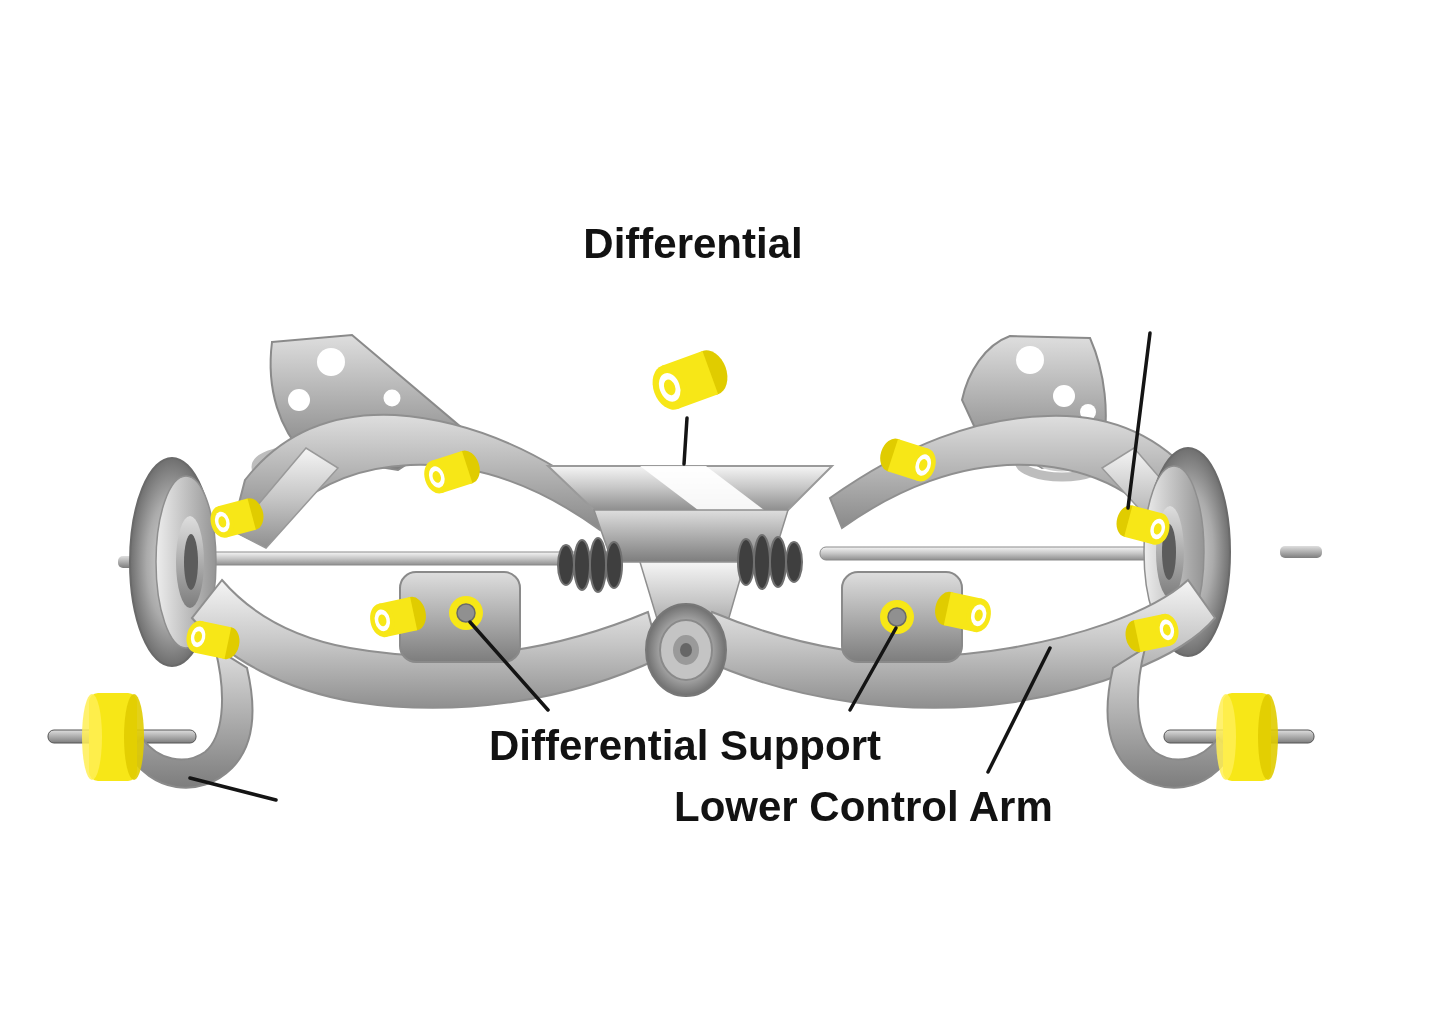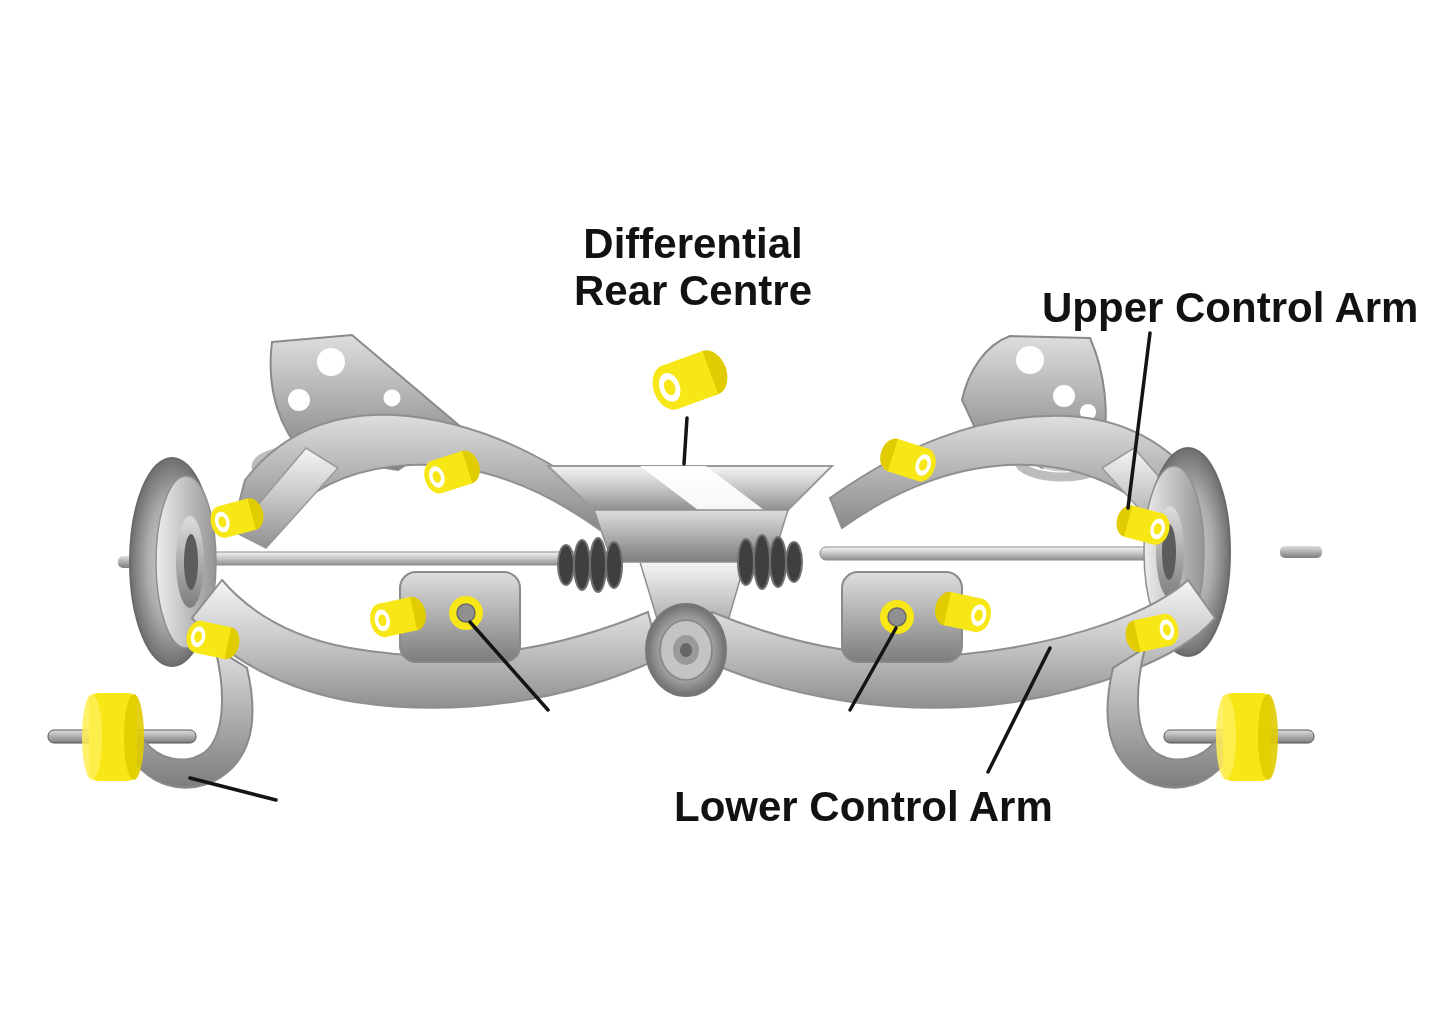--- a/index.html
+++ b/index.html
@@ -183,22 +183,21 @@
       <path d="M 1150 333 L 1128 508"></path>
       <path d="M 470 622 L 548 710"></path>
       <path d="M 896 628 L 850 710"></path>
       <path d="M 1050 648 L 988 772"></path>
       <path d="M 190 778 L 276 800"></path>
     </g>
   </svg>
 
   <div class="label two-line" style="left:497px; top:220px; width:392px;">
     <div>Differential</div>
-    <div>Rear Centre</div>
   </div>
 
-  <div class="label" style="left:1042px; top:284px;">Upper Control Arm</div>
-
+
+  <div class="label" style="left:489px; top:722px;">Differential Support</div>
 
 
   <div class="label" style="left:652px; top:783px;margin-left:22px;">Lower Control Arm</div>
 
 </div>
 
 </body></html>

